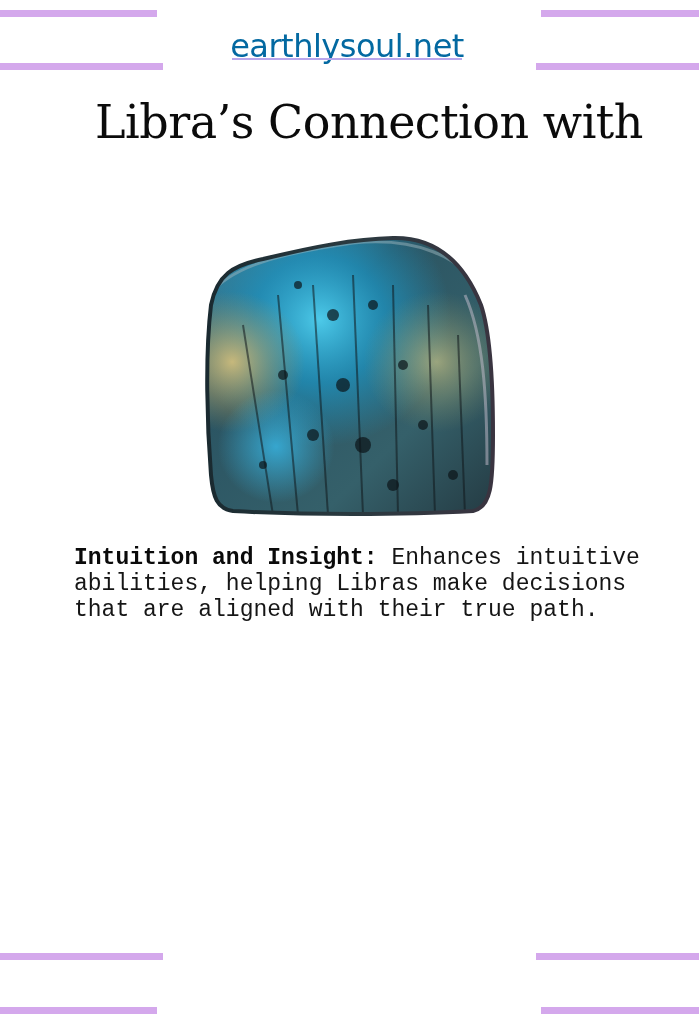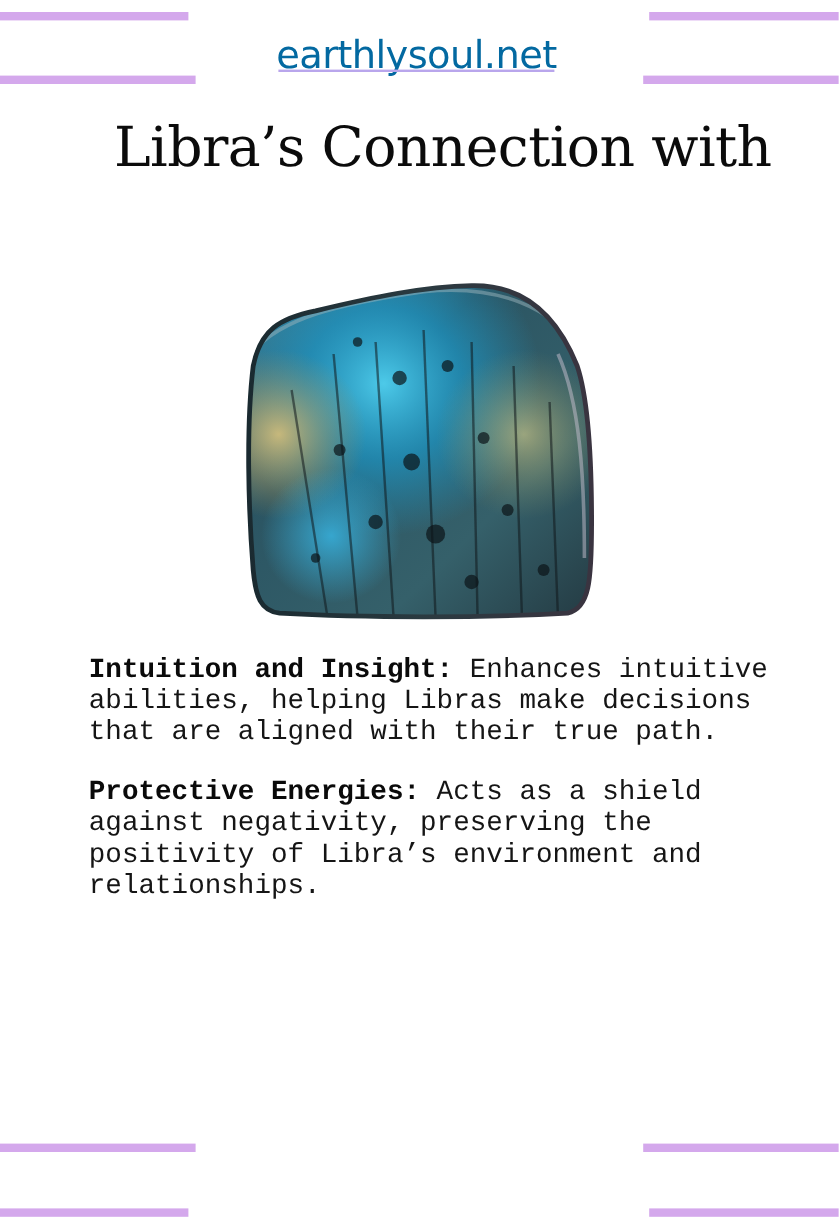--- a/index.html
+++ b/index.html
@@ -136,21 +136,18 @@
       <path d="M262,60 C280,100 284,160 284,230" stroke="#c8c0d0" stroke-opacity="0.5" stroke-width="3" fill="none"></path>
     </g>
     <path d="M8,70 C14,40 30,30 60,24 C110,12 150,4 190,3 C235,2 262,30 278,70 C288,100 290,150 290,200 C290,250 288,272 270,276 C200,280 100,280 30,276 C14,274 10,262 8,240 C4,190 2,120 8,70 Z" fill="none" stroke="url(#edgeGrad)" stroke-width="4"></path>
   </svg>
 </div>
 
 <div class="content">
   <p>
     <b>Intuition and Insight:</b><span> Enhances intuitive abilities, helping Libras make decisions that are aligned with their true path.</span>
   </p>
-  <p>
-    <b>Protective Energies:</b><span> Acts as a shield against negativity, preserving the positivity of Libra’s environment and relationships.</span>
-  </p>
 </div>
 
 <div class="bar bl1"></div>
 <div class="bar bl2"></div>
 <div class="bar br1"></div>
 <div class="bar br2"></div>
 
 </body></html>

